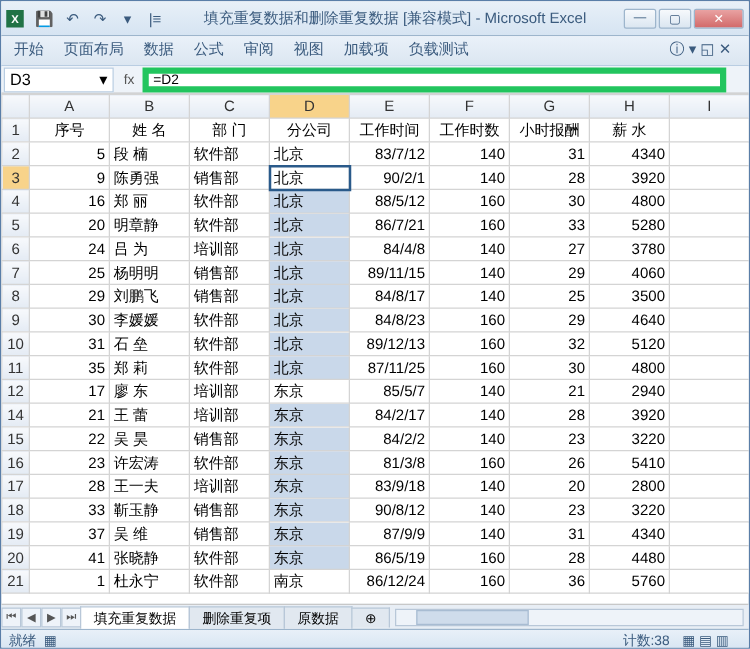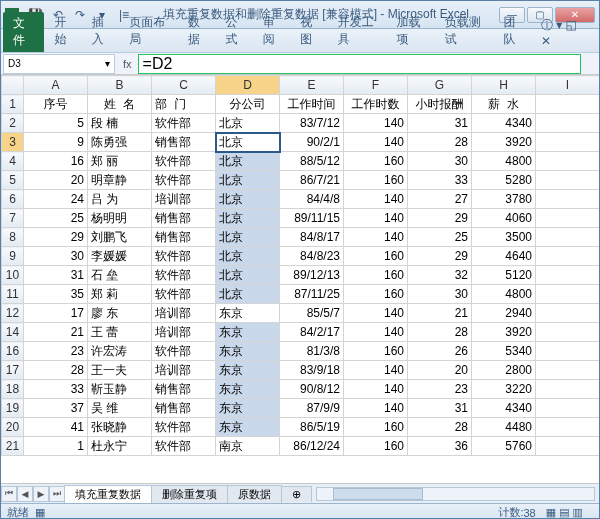--- a/index.html
+++ b/index.html
@@ -9,23 +9,23 @@
 .qat-btn{width:18px;height:18px;display:flex;align-items:center;justify-content:center;font-size:12px;color:#3b5b7e}
 .title{flex:1;text-align:center;color:#3b5b7e;font-size:12px}
 .winbtns{display:flex;gap:2px}
 .winbtn{width:26px;height:16px;background:linear-gradient(#f6f9fc,#dbe6f1);border:1px solid #9db5cc;border-radius:2px;display:flex;align-items:center;justify-content:center;font-size:10px;color:#3b5b7e}
 .winbtn.close{background:linear-gradient(#e9a2a2,#d26a6a);color:#fff;width:40px}
 .ribbon{height:24px;background:linear-gradient(#eaf1f9,#dbe6f1);display:flex;align-items:flex-end;border-bottom:1px solid #b9cde2;padding-left:2px}
 .tab{padding:3px 8px 4px;color:#3b5b7e;font-size:12px;cursor:pointer}
 .tab.file{background:#1e7145;color:#fff;border-radius:2px 2px 0 0;margin-right:2px;padding:3px 10px}
 .tab.help{margin-left:auto;margin-right:6px;color:#3b5b7e}
 .namebox-row{height:22px;display:flex;align-items:center;border-bottom:1px solid #c8c8c8;background:#eef3f9}
-.namebox{width:112px;height:20px;border:1px solid #b9cde2;background:#fff;margin:0 2px;padding:1px 4px;display:flex;align-items:center;justify-content:space-between;font-size:10px}
+.namebox{width:88px;height:20px;border:1px solid #b9cde2;background:#fff;margin:0 2px;padding:1px 4px;display:flex;align-items:center;justify-content:space-between;font-size:13px}
 .fxlabel{padding:0 6px;color:#555}
-.fbar{flex:1;height:20px;border:1px solid #22c55e;background:#fff;margin-right:18px;padding:1px 4px;font-size:16px;display:flex;align-items:center}
+.fbar{flex:1;height:20px;border:5px solid #22c55e;background:#fff;margin-right:18px;padding:1px 4px;font-size:11px;display:flex;align-items:center}
 .grid-wrap{position:relative;height:408px;overflow:hidden}
 table{border-collapse:collapse;table-layout:fixed;width:100%}
 th,td{border:1px solid #d4d4d4;height:19px;padding:0 3px;font-size:12px;white-space:nowrap;overflow:hidden}
 th{background:linear-gradient(#f7f9fc,#e4ebf4);font-weight:normal;color:#333;text-align:center}
 th.corner{width:22px;background:linear-gradient(#f7f9fc,#e4ebf4)}
 th.col{width:64px}
 th.rowh{width:22px;text-align:center;background:linear-gradient(#f7f9fc,#e4ebf4)}
 th.active-col{background:#f8d38a}
 th.active-row{background:#f8d38a}
 td{background:#fff;text-align:right}
@@ -37,21 +37,21 @@
 .navb{width:16px;height:16px;border:1px solid #b8c7d8;background:#eef3f9;display:flex;align-items:center;justify-content:center;font-size:9px;color:#555}
 .stab{padding:1px 10px;border:1px solid #b8c7d8;border-bottom:none;background:#fff;margin-left:-1px}
 .stab.inactive{background:#e1e8f0}
 .hscroll{flex:1;margin:0 4px;height:14px;border:1px solid #b8c7d8;background:#eef3f9;position:relative}
 .hthumb{position:absolute;left:16px;width:90px;top:0;bottom:0;background:#cfdceb;border:1px solid #a8bcd2}
 .status{height:18px;background:linear-gradient(#e8f0f8,#d6e4f2);display:flex;align-items:center;font-size:11px;color:#3b5b7e;padding:0 6px;border-top:1px solid #9db5cc}
 .status .sp{flex:1}
 .zoom{display:flex;align-items:center;gap:4px}
 .slider{width:80px;height:4px;background:#b9cde2;position:relative}
 .slider::after{content:"";position:absolute;left:38px;top:-3px;width:8px;height:10px;background:#eef3f9;border:1px solid #9db5cc}
-.hdr-row td{text-align:center;font-family:Liberation Mono, monospace}
+.hdr-row td{text-align:center;font-family:Liberation Sans, sans-serif}
 .excel-icon{width:14px;height:14px;background:#217346;color:#fff;font-size:9px;font-weight:bold;display:flex;align-items:center;justify-content:center;margin-right:4px}
 </style>
 </head>
 <body>
 
 <div class="titlebar">
   <div class="qat">
     <div class="excel-icon">X</div>
     <div class="qat-btn">💾</div>
     <div class="qat-btn">↶</div>
@@ -61,33 +61,29 @@
   </div>
   <div class="title">填充重复数据和删除重复数据  [兼容模式] - Microsoft Excel</div>
   <div class="winbtns">
     <div class="winbtn">—</div>
     <div class="winbtn">▢</div>
     <div class="winbtn close">✕</div>
   </div>
 </div>
 
 <div class="ribbon">
-  <div class="tab file">文件</div>
 
   <span class="tab">开始</span>
-    <span class="tab">插入</span>
     <span class="tab">页面布局</span>
     <span class="tab">数据</span>
     <span class="tab">公式</span>
     <span class="tab">审阅</span>
     <span class="tab">视图</span>
-    <span class="tab">开发工具</span>
     <span class="tab">加载项</span>
     <span class="tab">负载测试</span>
-    <span class="tab">团队</span>
     <div class="tab help">ⓘ ▾ ◱ ✕</div>
 </div>
 
 <div class="namebox-row">
   <div class="namebox">
     <span>D3</span>
     <span>▾</span>
   </div>
   <div class="fxlabel">fx</div>
   <div class="fbar">=D2</div>
@@ -107,21 +103,21 @@
           <th class="col">G</th>
           <th class="col">H</th>
           <th class="col">I</th>
         </tr>
     </thead>
     <tbody id="grid-body">
         <tr class="hdr-row">
           <th class="rowh">1</th>
           <td class="txt" style="text-align: center;">序号</td>
           <td class="txt" style="text-align: center;">姓 名</td>
-          <td class="txt" style="text-align: left;">部 门</td>
+          <td class="txt" style="text-align: center;">部 门</td>
           <td class="txt" style="text-align: center;">分公司</td>
           <td class="txt" style="text-align: center;">工作时间</td>
           <td class="txt" style="text-align: center; margin-left: 40px;">工作时数</td>
           <td class="txt" style="text-align: center;">小时报酬</td>
           <td class="txt" style="text-align: center;">薪 水</td>
           <td></td>
         </tr>
         <tr>
           <th class="rowh">2</th>
           <td class="">5</td>
@@ -260,29 +256,41 @@
           <td class="txt">王 蕾</td>
           <td class="txt">培训部</td>
           <td class="txt sel">东京</td>
           <td class="">84/2/17</td>
           <td class="">140</td>
           <td class="">28</td>
           <td class="">3920</td>
           <td></td>
         </tr>
         <tr>
+          <th class="rowh">15</th>
+          <td class="">22</td>
+          <td class="txt">吴 昊</td>
+          <td class="txt">销售部</td>
+          <td class="txt sel">东京</td>
+          <td class="">84/2/2</td>
+          <td class="">140</td>
+          <td class="">23</td>
+          <td class="">3220</td>
+          <td></td>
+        </tr>
+        <tr>
           <th class="rowh">16</th>
           <td class="">23</td>
           <td class="txt">许宏涛</td>
           <td class="txt">软件部</td>
           <td class="txt sel">东京</td>
           <td class="">81/3/8</td>
           <td class="">160</td>
           <td class="">26</td>
-          <td class="">5340</td>
+          <td class="">5410</td>
           <td></td>
         </tr>
         <tr>
           <th class="rowh">17</th>
           <td class="">28</td>
           <td class="txt">王一夫</td>
           <td class="txt">培训部</td>
           <td class="txt sel">东京</td>
           <td class="">83/9/18</td>
           <td class="">140</td>

